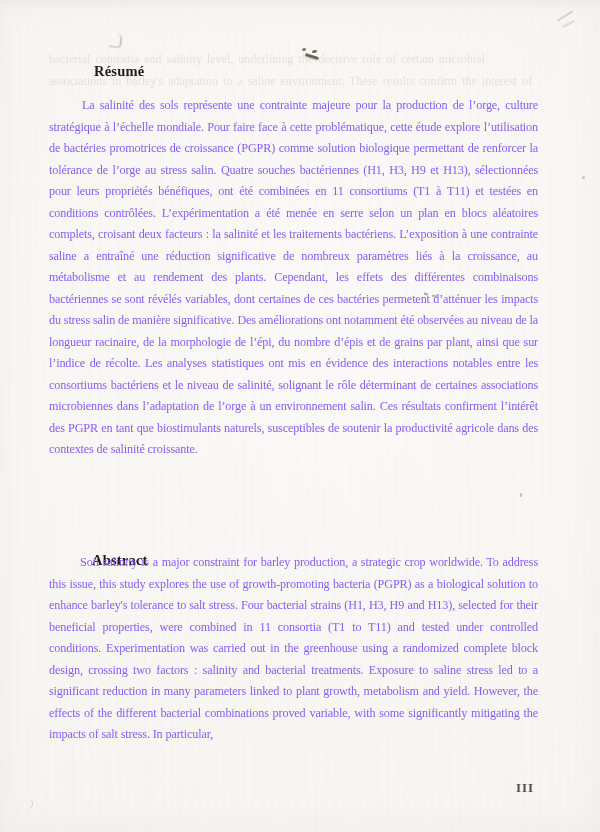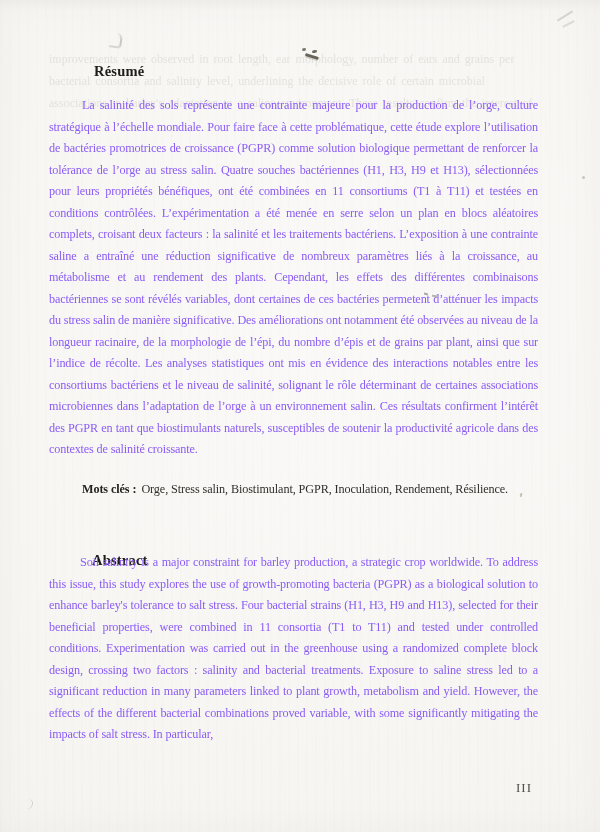--- a/index.html
+++ b/index.html
@@ -55,21 +55,21 @@
   #keywords {
     position:absolute; left:49px; top:479px; width:489px;
     font-size:12.2px; line-height:21.5px; letter-spacing:-.1px;
     color:#312f2b; text-indent:33px; white-space:nowrap;
   }
   #keywords .kw-label { font-weight:bold; color:#26241f; }
   #keywords .kw-text { margin-left:5px; }
 
   #page-number {
     position:absolute; left:516px; top:780px;
-    font-size:13px; font-weight:400; letter-spacing:1px; color:#524e48;
+    font-size:13px; font-weight:700; letter-spacing:1px; color:#524e48;
   }
 
   
   .mark { position:absolute; pointer-events:none; }
   #smudge-dot-1 { left:302px; top:48px; width:4px; height:2.5px; background:#5a523f; border-radius:50%; transform:rotate(-15deg); opacity:.75; }
   #smudge-dot-2 { left:312px; top:50px; width:5px; height:2.5px; background:#4e4737; border-radius:50%; transform:rotate(-10deg); opacity:.8; }
   #smudge-stroke { left:305px; top:55px; width:14px; height:2.5px; background:#433d2f; border-radius:2px; transform:rotate(17deg); opacity:.78; box-shadow:0 1.5px .5px rgba(67,61,47,.22); }
   #pencil-squiggle { left:110px; top:33px; width:10px; height:13px; border-right:2px solid rgba(140,137,126,.42); border-bottom:2px solid rgba(140,137,126,.30); border-radius:0 6px 4px 0; transform:rotate(8deg); filter:blur(.3px); }
   #pencil-mark-tr1 { left:556px; top:15px; width:18px; height:2px; background:rgba(161,158,149,.38); transform:rotate(-32deg); filter:blur(.5px); }
   #pencil-mark-tr2 { left:562px; top:23px; width:13px; height:2px; background:rgba(166,163,154,.32); transform:rotate(-27deg); filter:blur(.5px); }
@@ -80,32 +80,28 @@
   #arc-bottom-left { left:26px; top:799px; width:6px; height:10px; border-right:1.5px solid rgba(152,149,140,.4); border-radius:0 5px 5px 0; transform:rotate(10deg); }
 </style>
 </head>
 <body>
 
 <div class="page">
 
   <div class="paper-texture"></div>
 
   <div class="bleedthrough">
-    <div class="bt-line">improvements were observed in root length, ear morphology, number of ears and grains per</div>
     <div class="bt-line">bacterial consortia and salinity level, underlining the decisive role of certain microbial</div>
     <div class="bt-line">associations in barley's adaptation to a saline environment. These results confirm the interest of</div>
   </div>
 
   <h2 class="heading" id="resume-heading">Résumé</h2>
 
   <p class="body-par" id="para-fr">La salinité des sols représente une contrainte majeure pour la production de l’orge, culture stratégique à l’échelle mondiale. Pour faire face à cette problématique, cette étude explore l’utilisation de bactéries promotrices de croissance (PGPR) comme solution biologique permettant de renforcer la tolérance de l’orge au stress salin. Quatre souches bactériennes (H1, H3, H9 et H13), sélectionnées pour leurs propriétés bénéfiques, ont été combinées en 11 consortiums (T1 à T11) et testées en conditions contrôlées. L’expérimentation a été menée en serre selon un plan en blocs aléatoires complets, croisant deux facteurs : la salinité et les traitements bactériens. L’exposition à une contrainte saline a entraîné une réduction significative de nombreux paramètres liés à la croissance, au métabolisme et au rendement des plants. Cependant, les effets des différentes combinaisons bactériennes se sont révélés variables, dont certaines de ces bactéries permetent d’atténuer les impacts du stress salin de manière significative. Des améliorations ont notamment été observées au niveau de la longueur racinaire, de la morphologie de l’épi, du nombre d’épis et de grains par plant, ainsi que sur l’indice de récolte. Les analyses statistiques ont mis en évidence des interactions notables entre les consortiums bactériens et le niveau de salinité, solignant le rôle déterminant de certaines associations microbiennes dans l’adaptation de l’orge à un environnement salin. Ces résultats confirment l’intérêt des PGPR en tant que biostimulants naturels, susceptibles de soutenir la productivité agricole dans des contextes de salinité croissante.</p>
 
-  <div id="keywords">
-    <span class="kw-label">Mots clés :</span><span class="kw-text">Orge, Stress salin, Biostimulant, PGPR, Inoculation, Rendement, Résilience.</span>
-  </div>
 
   <h2 class="heading" id="abstract-heading">Abstract</h2>
 
   <p class="body-par" id="para-en">Soil salinity is a major constraint for barley production, a strategic crop worldwide. To address this issue, this study explores the use of growth-promoting bacteria (PGPR) as a biological solution to enhance barley's tolerance to salt stress. Four bacterial strains (H1, H3, H9 and H13), selected for their beneficial properties, were combined in 11 consortia (T1 to T11) and tested under controlled conditions. Experimentation was carried out in the greenhouse using a randomized complete block design, crossing two factors : salinity and bacterial treatments. Exposure to saline stress led to a significant reduction in many parameters linked to plant growth, metabolism and yield. However, the effects of the different bacterial combinations proved variable, with some significantly mitigating the impacts of salt stress. In particular,</p>
 
   <div id="page-number">III</div>
 
   <div class="mark" id="smudge-dot-1"></div>
   <div class="mark" id="smudge-dot-2"></div>
   <div class="mark" id="smudge-stroke"></div>

